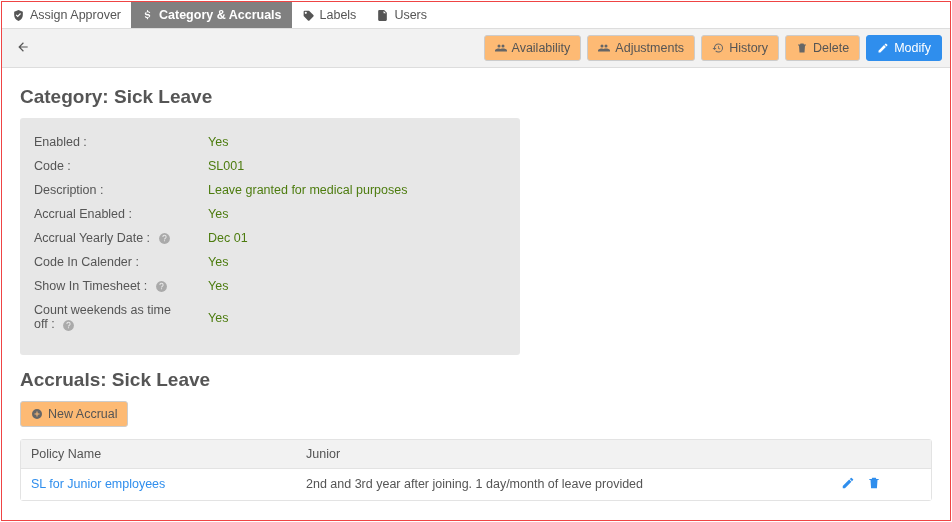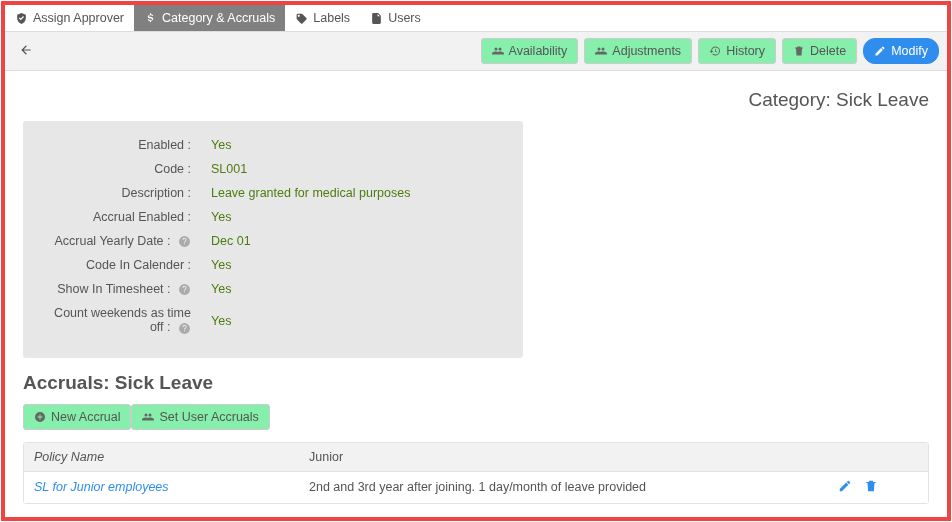--- a/index.html
+++ b/index.html
@@ -1,49 +1,49 @@
 <!DOCTYPE html>
 <html><head>
 <meta charset="utf-8">
 <style>
 * { box-sizing: border-box; margin: 0; padding: 0; }
 body { font-family: -apple-system, BlinkMacSystemFont, "Segoe UI", Arial, sans-serif; font-size: 13px; color: #333; background: #fff; }
-.app { border: 4px solid #ef4444; width: 950px; height: 520px; margin: 1px; overflow: hidden; }
+.app { border: 1px solid #ef4444; width: 950px; height: 520px; margin: 1px; overflow: hidden; }
 
 .tabs { display: flex; border-bottom: 1px solid #ddd; background: #fff; padding: 0; }
 .tab { display: flex; align-items: center; gap: 5px; padding: 6px 10px; cursor: pointer; color: #555; font-size: 12.5px; }
-.tab.active { background: #808080; color: #fff; }
+.tab.active { background: #808080; color: #fff; font-weight: bold; }
 .tab.active .tab-icon svg { fill: #fff; }
 .tab-icon { width: 13px; height: 13px; display: flex; align-items: center; justify-content: center; }
 .tab-icon svg { width: 13px; height: 13px; fill: #555; }
 
 .toolbar { display: flex; align-items: center; justify-content: space-between; background: #f2f2f2; border-bottom: 1px solid #ddd; padding: 6px 8px; }
 .back-arrow { padding: 4px 6px; cursor: pointer; color: #555; }
 .toolbar-right { display: flex; gap: 6px; }
-.btn { display: inline-flex; align-items: center; gap: 5px; padding: 5px 10px; background: #86efac; border: 1px solid #ccc; border-radius: 3px; cursor: pointer; font-size: 12.5px; color: #555; }
+.btn { display: inline-flex; align-items: center; gap: 5px; padding: 5px 10px; background: #fdba74; border: 1px solid #ccc; border-radius: 3px; cursor: pointer; font-size: 12.5px; color: #555; }
 .btn .btn-icon { width: 12px; height: 12px; display: flex; }
 .btn .btn-icon svg { width: 12px; height: 12px; fill: #666; }
-.btn-primary { background: #2f8eed; border-color: #2f8eed; color: #fff; border-radius: 12px; }
+.btn-primary { background: #2f8eed; border-color: #2f8eed; color: #fff; }
 .btn-primary .btn-icon svg { fill: #fff; }
 
 .content { padding: 12px 18px; }
-.category-title { font-size: 19px; color: #555; margin: 6px 0 10px 0; font-weight: 400; text-align: right; }
+.category-title { font-size: 19px; color: #555; margin: 6px 0 10px 0; font-weight: 700; }
 .details-panel { background: #e7e7e7; border-radius: 3px; width: 500px; padding: 12px 14px 18px 14px; }
 .detail-row { display: flex; align-items: center; padding: 5px 0; font-size: 12.5px; color: #555; }
-.detail-label { width: 160px; text-align: right; padding-right: 6px; }
+.detail-label { width: 160px; padding-right: 6px; }
 .help-icon { width: 13px; height: 13px; display: inline-flex; margin-left: 4px; vertical-align: middle; }
 .help-icon svg { width: 13px; height: 13px; fill: #aaa; }
 .detail-value { padding-left: 14px; color: #4d7c0f; text-align: right; }
 
 .accruals-title { font-size: 19px; color: #555; margin: 14px 0 10px 0; font-weight: 700; }
 .accrual-actions { display: flex; margin-bottom: 12px; }
 
 .table { width: 100%; border: 1px solid #e3e3e3; border-radius: 3px; }
 .thead { display: flex; background: #f2f2f2; border-bottom: 1px solid #e3e3e3; font-size: 12.5px; color: #555; padding: 7px 10px; }
-.col-policy { flex: 0 0 275px; font-style: italic; }
+.col-policy { flex: 0 0 275px; }
 .col-desc { flex: 1; }
 .col-actions { flex: 0 0 80px; text-align: left; }
 .trow { display: flex; padding: 7px 10px; font-size: 12.5px; color: #555; align-items: center; }
 .trow:nth-child(odd) { background: #f7f7f7; }
 .trow:nth-child(even) { background: #fff; }
 .tbody .trow:first-child { background: #fff; }
 .tbody .trow:nth-child(2) { background: #f2f2f2; }
 .tbody .trow:nth-child(3) { background: #fff; }
 .link { color: #2f8eed; cursor: pointer; }
 .row-actions { display: flex; gap: 12px; justify-content: flex-start; }
@@ -206,28 +206,20 @@
 
     <div class="accrual-actions">
       <button class="btn">
         <span class="btn-icon">
             <svg viewBox="0 0 24 24">
               <path d="M12 2a10 10 0 100 20 10 10 0 000-20zm1 11v4h-2v-4H7v-2h4V7h2v4h4v2h-4z"></path>
             </svg>
           </span>
         <span>New Accrual</span>
       </button>
-      <button class="btn">
-        <span class="btn-icon">
-            <svg viewBox="0 0 24 24">
-              <path d="M16 11a3 3 0 100-6 3 3 0 000 6zM8 11a3 3 0 100-6 3 3 0 000 6zm0 2c-2.7 0-8 1.3-8 4v2h10v-2c0-1 .5-2 1.4-2.8C10.2 13.4 9 13 8 13zm8 0c-2.7 0-8 1.3-8 4v2h16v-2c0-2.7-5.3-4-8-4z"></path>
-            </svg>
-          </span>
-        <span>Set User Accruals</span>
-      </button>
     </div>
 
     <div class="table">
       <div class="thead">
         <div class="col-policy">Policy Name</div>
         <div class="col-actions">Junior</div>
       </div>
       <div class="tbody">
         <div class="trow">
           <div class="col-policy link">SL for Junior employees</div>

